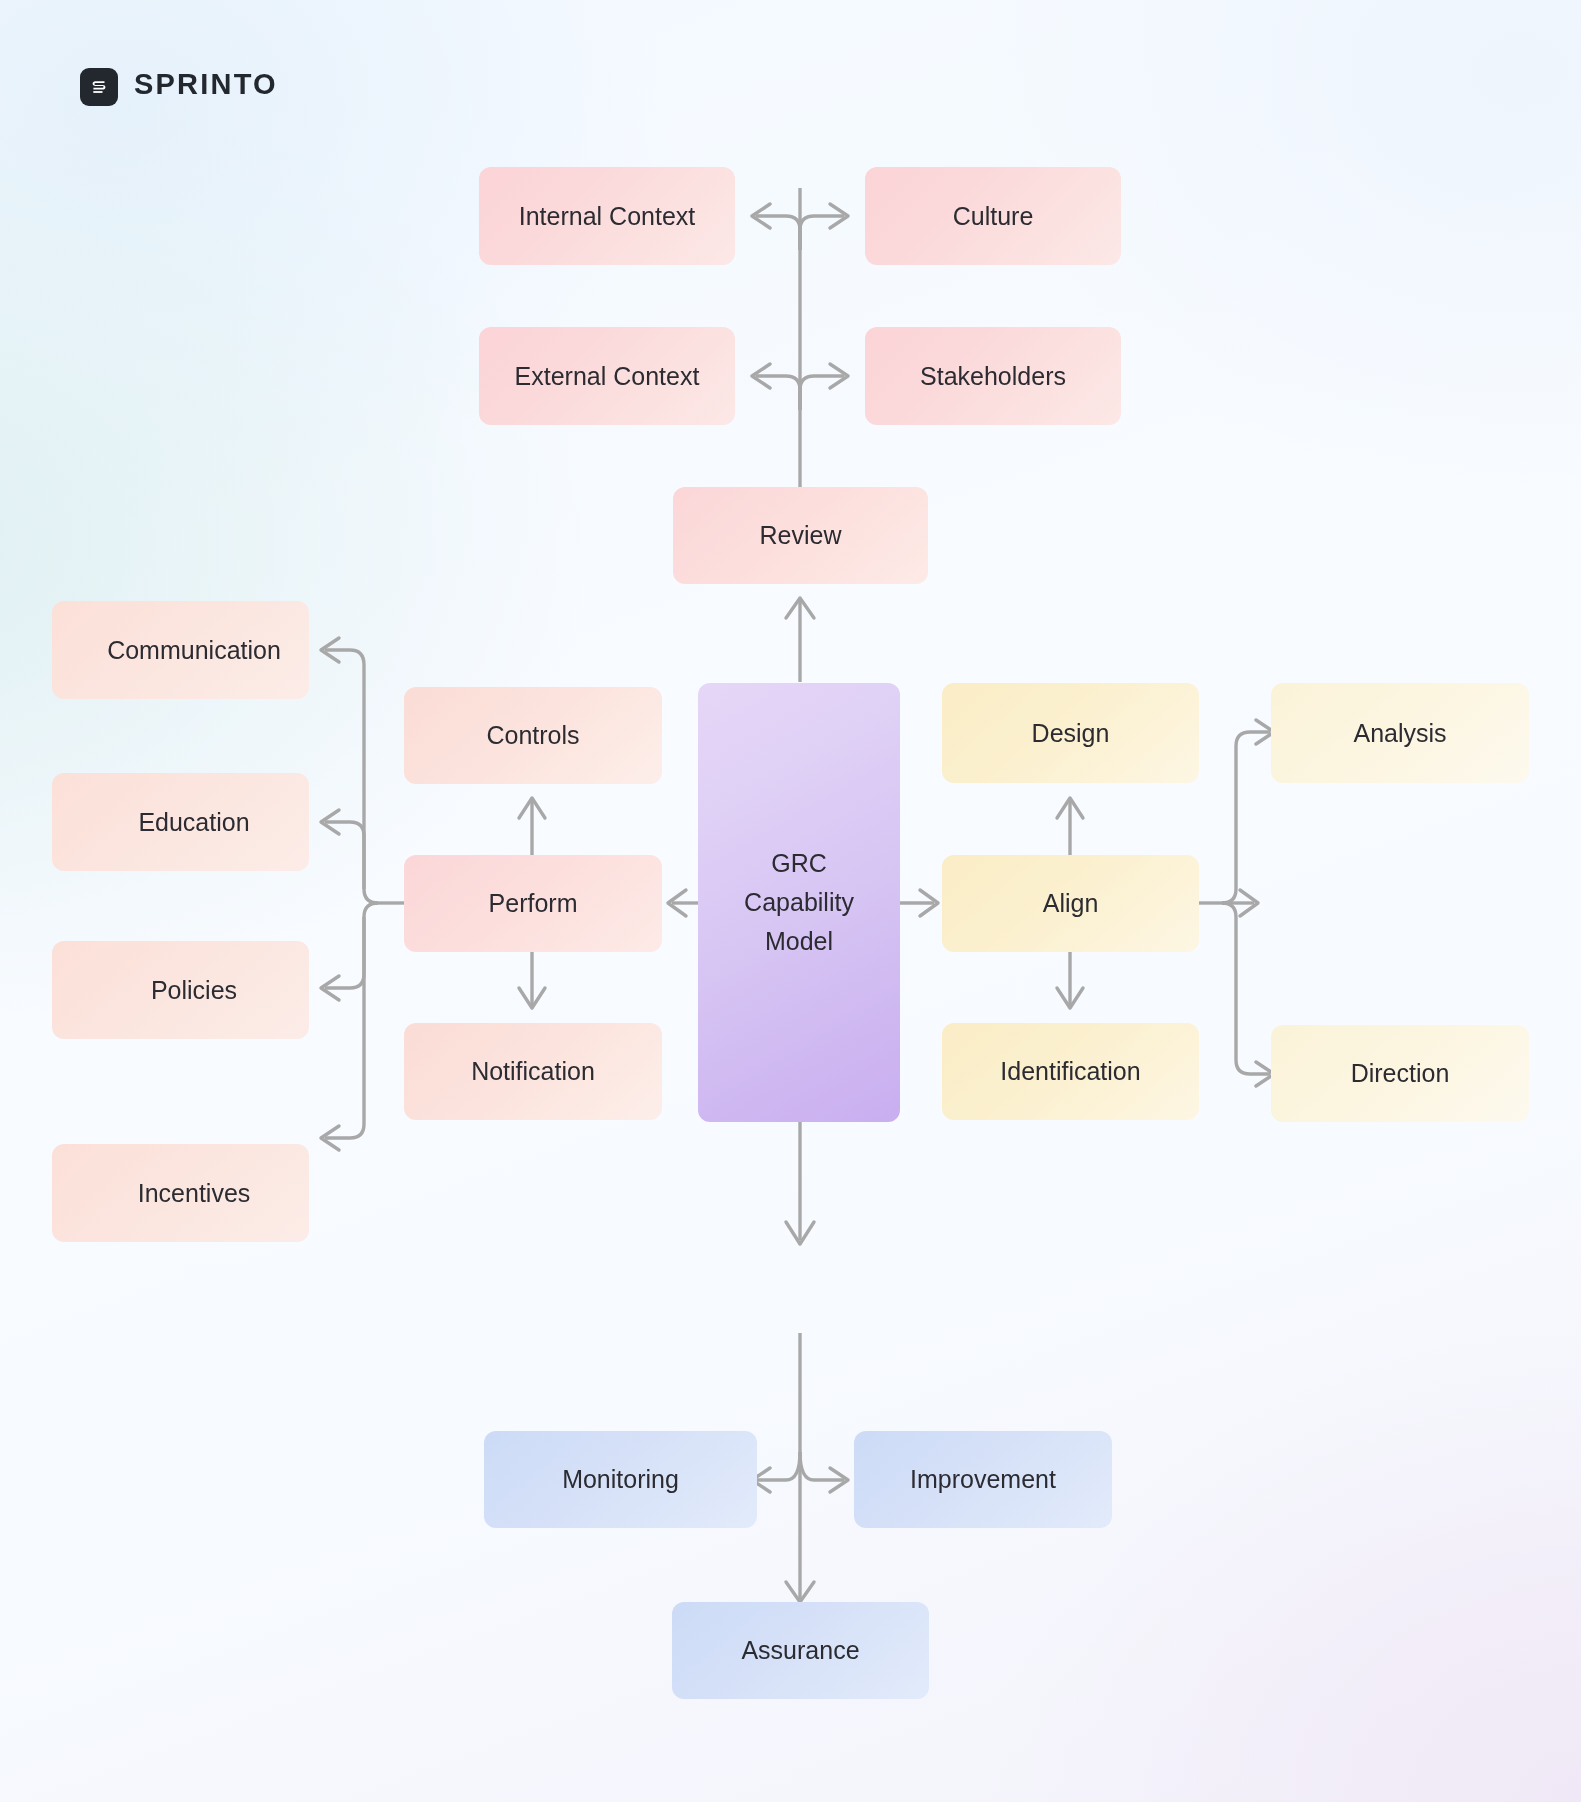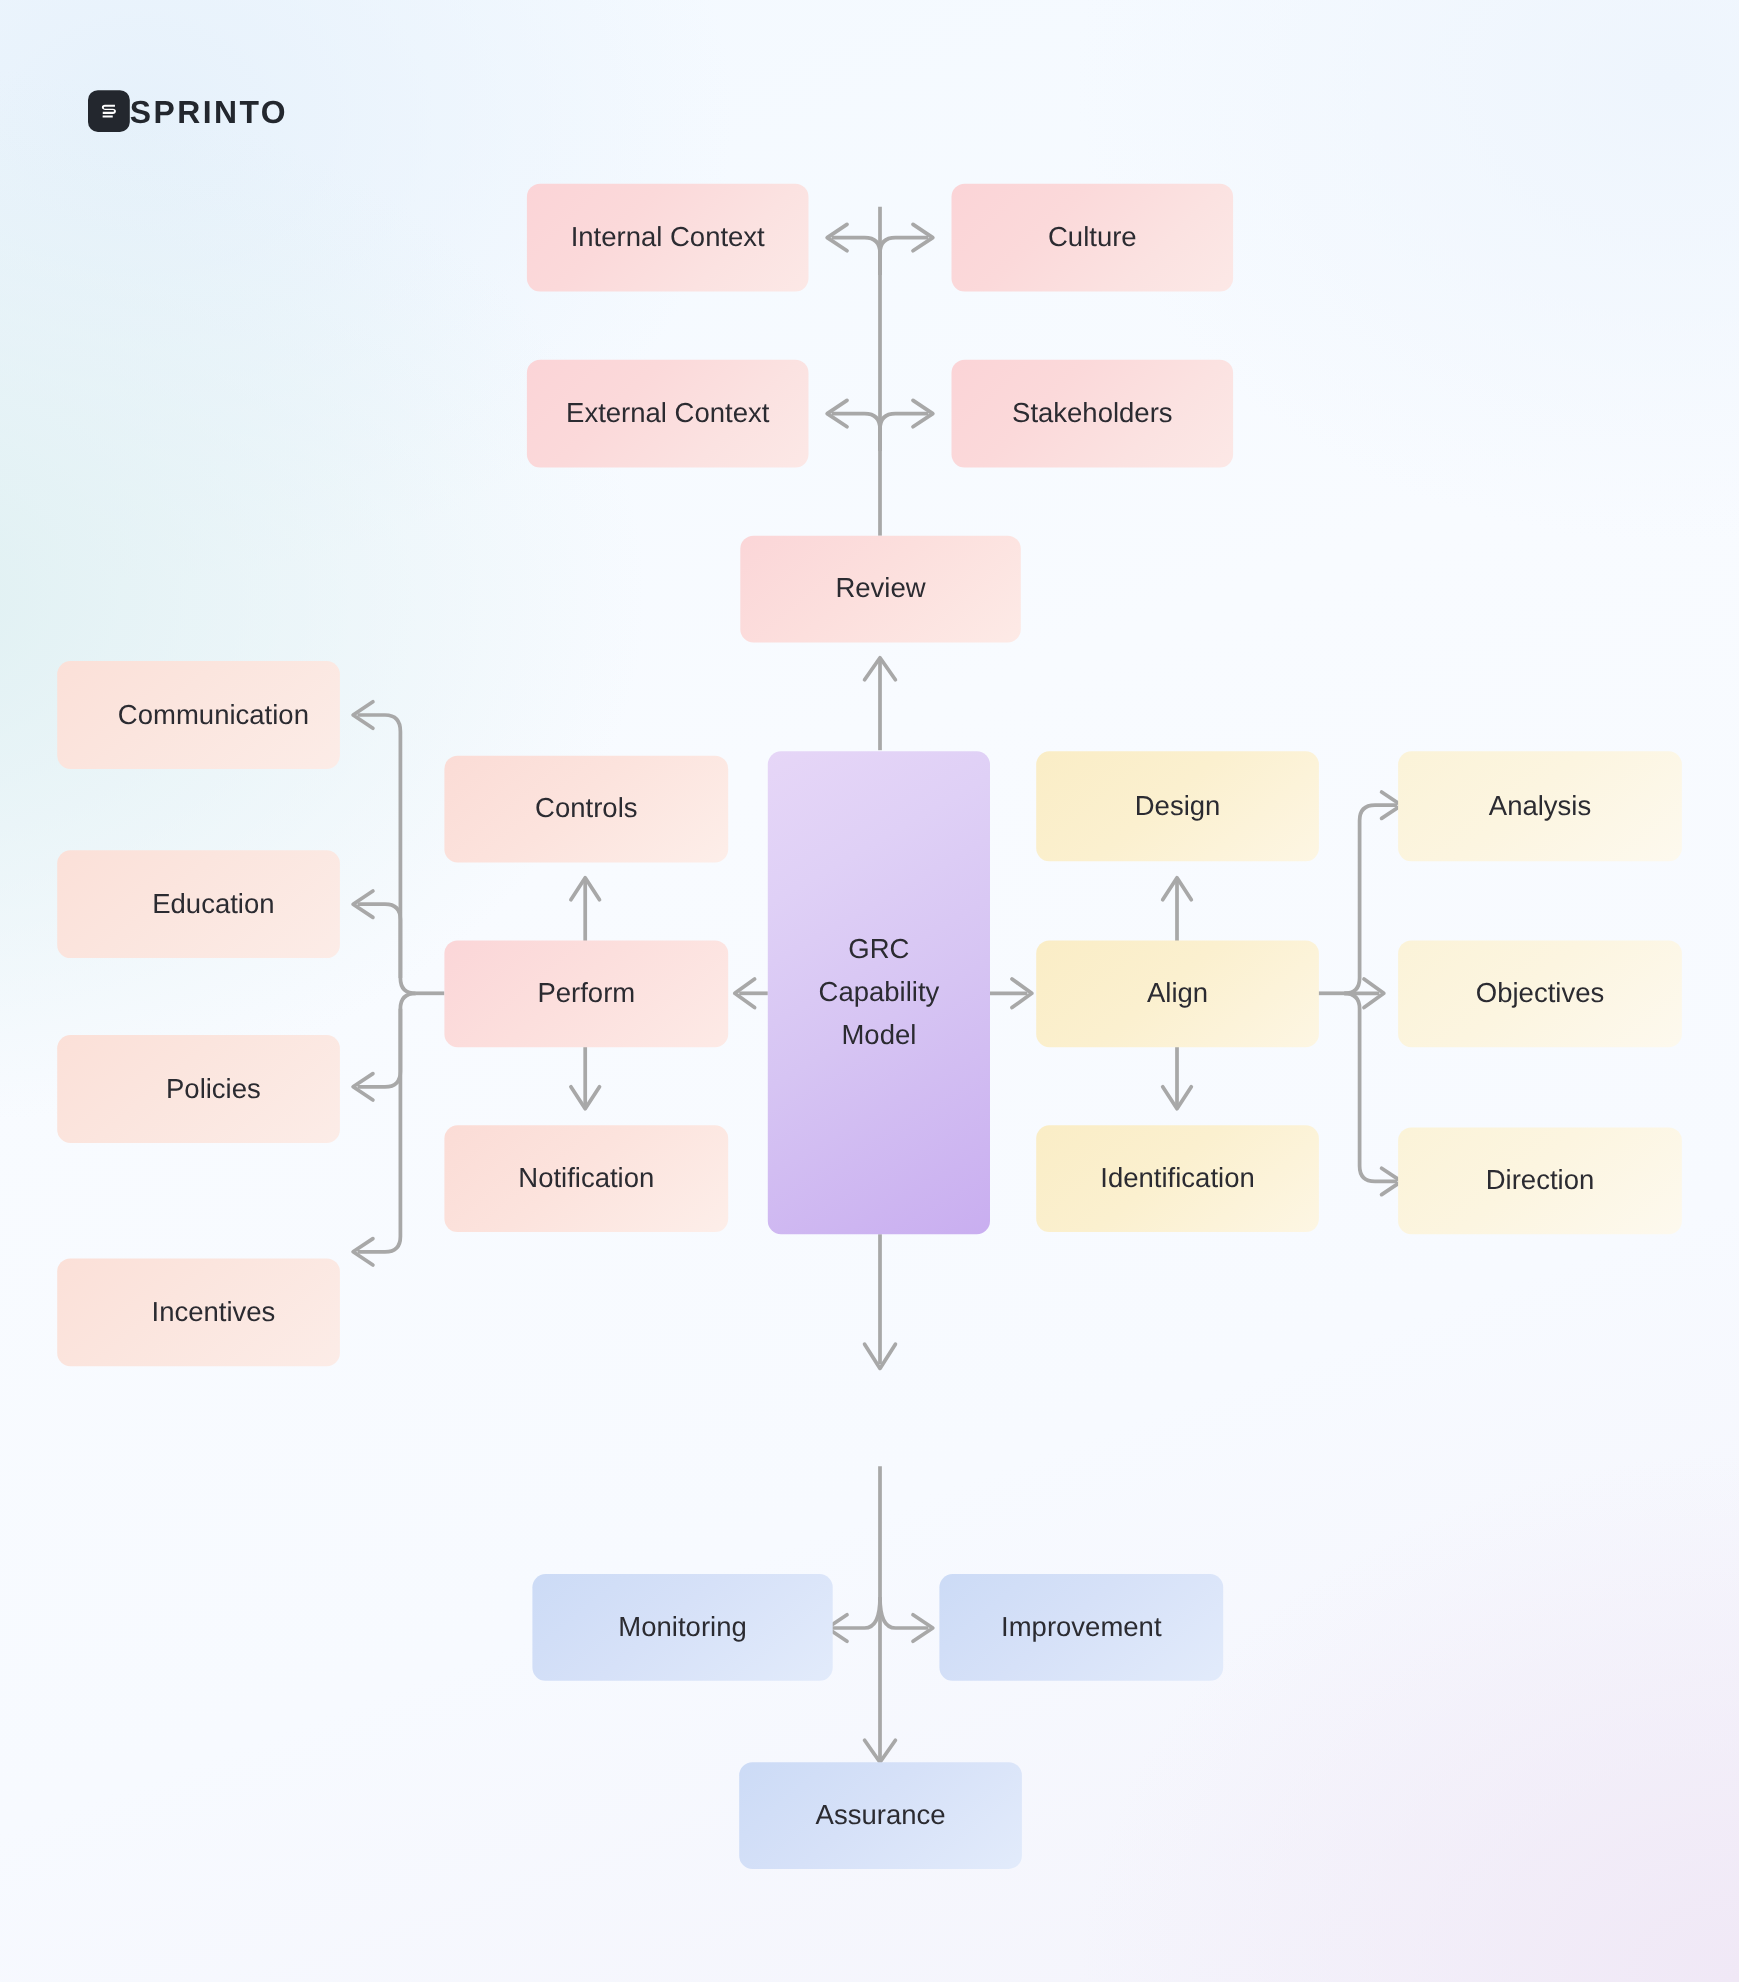--- a/index.html
+++ b/index.html
@@ -22,23 +22,24 @@
 
   #canvas {
     position: absolute;
     inset: 0;
   }
 
   
   #logo {
     position: absolute;
     left: 80px;
-    top: 82px;
+    top: 68px;
     display: flex;
-    align-items: flex-end;
+    align-items: flex-start;
+    gap: 16px;
   }
   #logo-mark {
     width: 38px;
     height: 38px;
     border-radius: 9px;
     background: #23272e;
     display: flex;
     align-items: center;
     justify-content: center;
   }
@@ -228,21 +229,20 @@
 Model</div>
 
   <div class="node c-yellow" style="left:942px; top:683px; width:257px; height:100px;">Design</div>
 
   <div class="node c-yellow" style="left:942px; top:855px; width:257px; height:97px;">Align</div>
 
   <div class="node c-yellow" style="left:942px; top:1023px; width:257px; height:97px;">Identification</div>
 
   <div class="node c-yellow2" style="left:1271px; top:683px; width:258px; height:100px;">Analysis</div>
 
-  <div class="node c-yellow2" style="left:1271px; top:855px; width:258px; height:97px;">Objectives</div>
 
   <div class="node c-yellow2" style="left:1271px; top:1025px; width:258px; height:97px;">Direction</div>
 
 
   <div class="node c-blue2" style="left:484px; top:1431px; width:273px; height:97px;">Monitoring</div>
 
   <div class="node c-blue2" style="left:854px; top:1431px; width:258px; height:97px;">Improvement</div>
 
   <div class="node c-blue2" style="left:672px; top:1602px; width:257px; height:97px;">Assurance</div>
 

